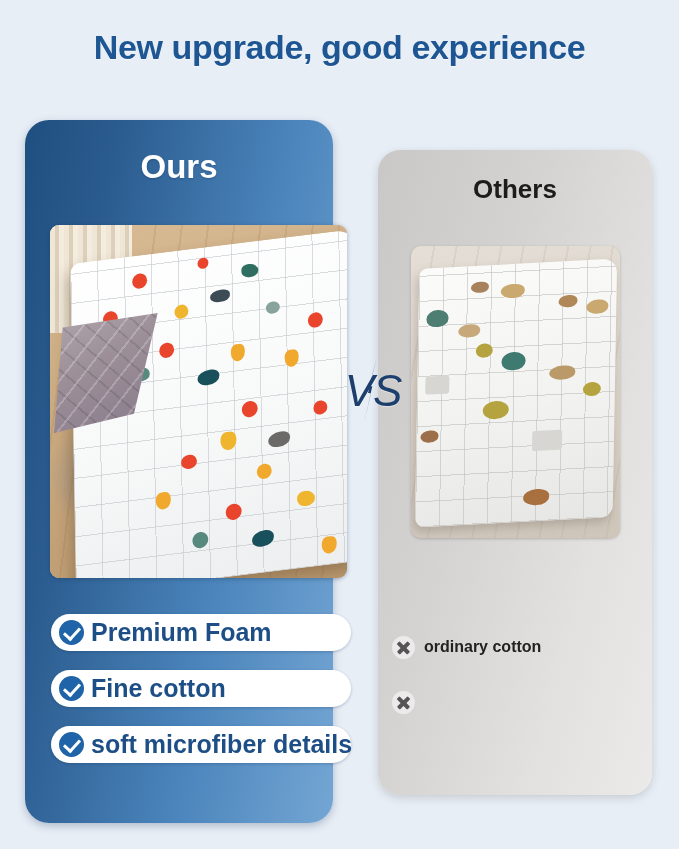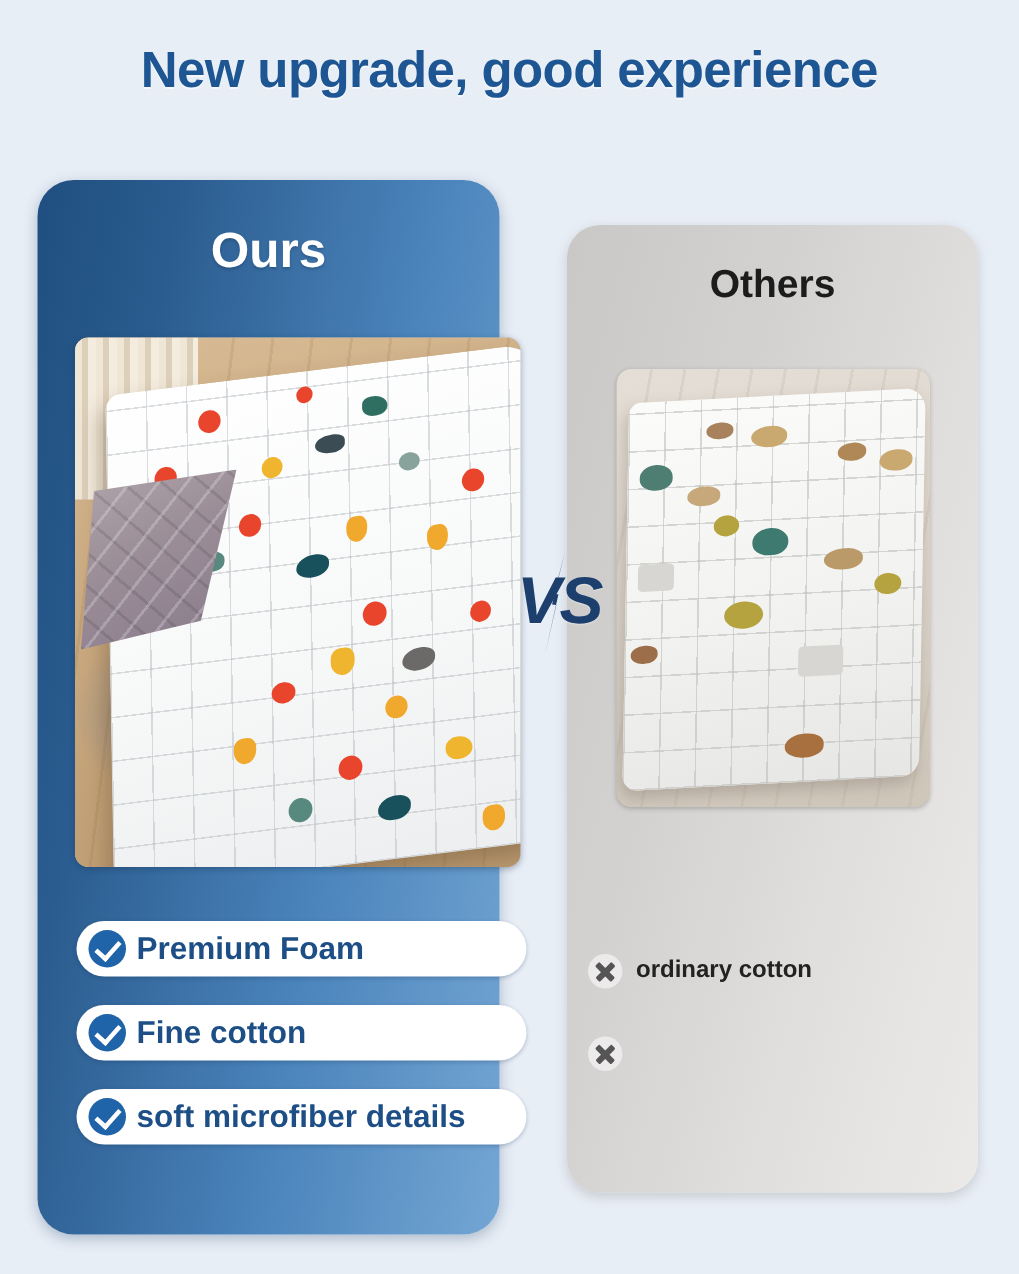--- a/index.html
+++ b/index.html
@@ -200,29 +200,28 @@
   }
 
   
   .vs-badge {
     position: absolute;
     left: 336px;
     top: 360px;
     width: 74px;
     height: 62px;
     z-index: 5;
-    font-weight: bold;
+    font-weight: normal;
     font-size: 44px;
     color: #1d3f6e;
     letter-spacing: -1px;
     line-height: 62px;
     text-align: center;
     font-style: italic;
     text-shadow: 0 1px 1px rgba(255,255,255,0.45);
-    margin-top: 10px;
   }
   .vs-bolt {
     position: absolute;
     left: 28px;
     top: -4px;
     width: 16px;
     height: 72px;
     background: #1d3f6e;
     clip-path: polygon(58% 0%, 30% 42%, 48% 42%, 18% 100%, 44% 52%, 26% 52%);
     transform: rotate(6deg);
@@ -259,21 +258,21 @@
     left: 8px;
     top: 4px;
     width: 7px;
     height: 13px;
     border: solid #ffffff;
     border-width: 0 3.2px 3.2px 0;
     transform: rotate(42deg);
   }
   .pill-label {
     margin-left: 7px;
-    font-size: 21px;
+    font-size: 25px;
     font-weight: bold;
     color: #1d4f86;
     white-space: nowrap;
   }
 
   
   .features-others {
     position: absolute;
     left: 14px;
     top: 466px;

